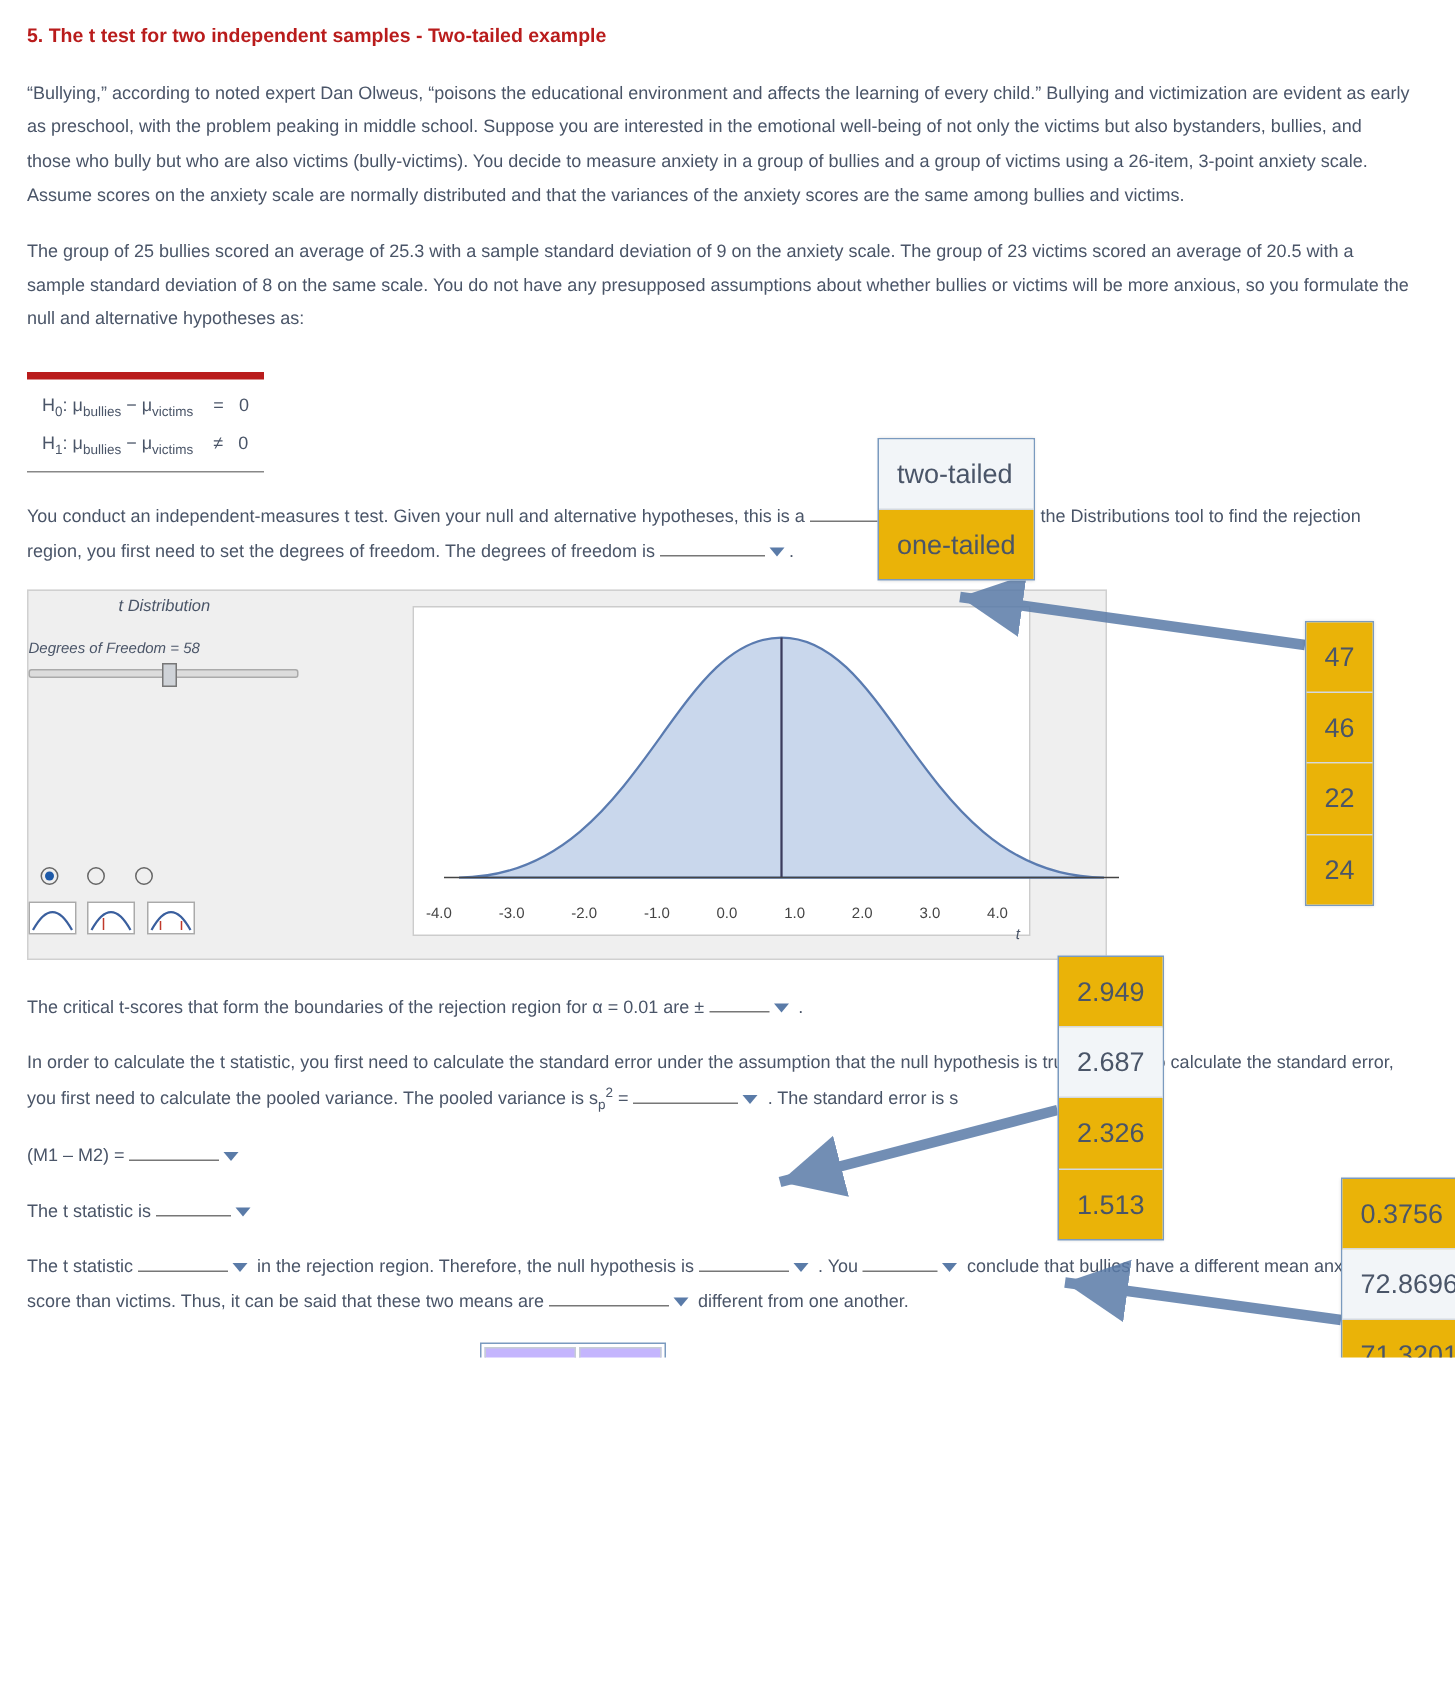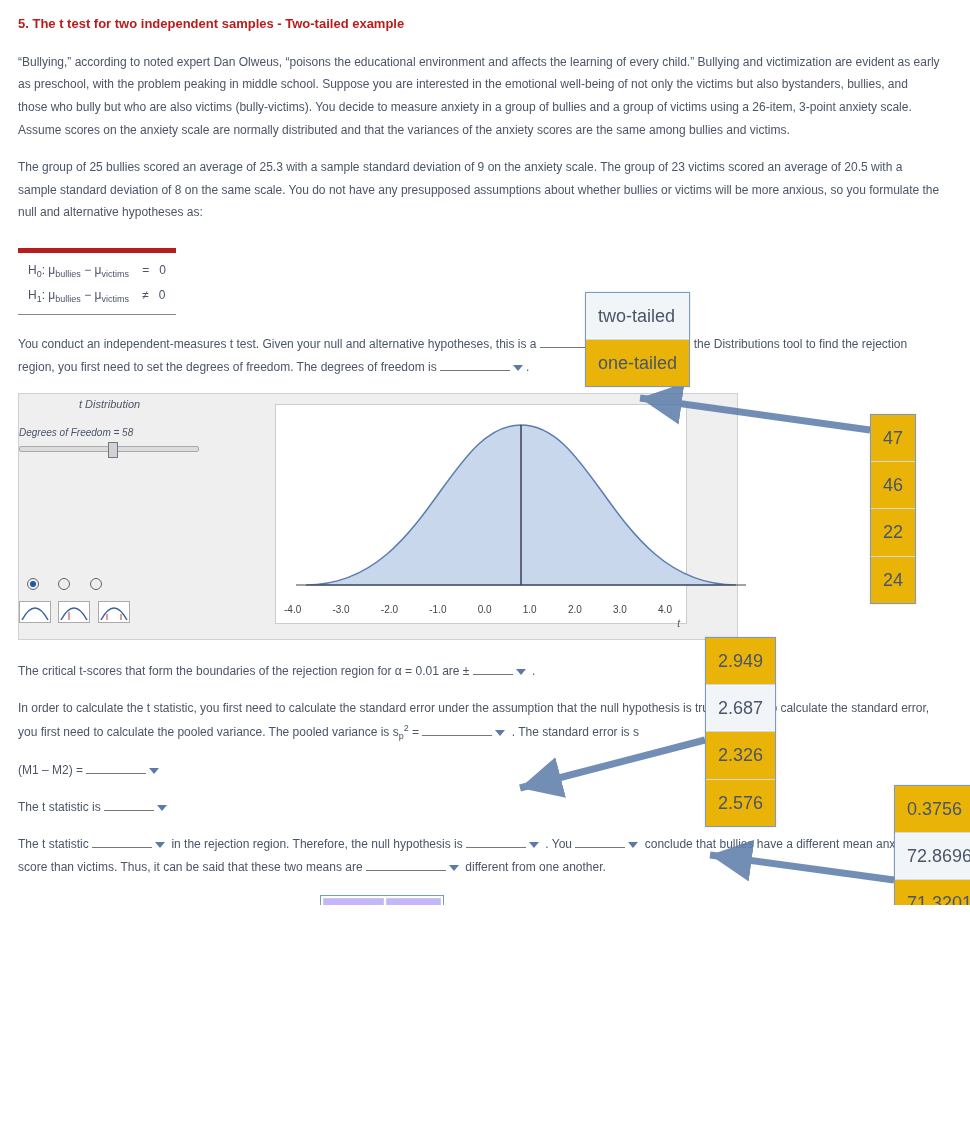--- a/index.html
+++ b/index.html
@@ -153,21 +153,21 @@
     </div>
     <div class="tlab">t</div>
   </div>
   <div style="clear:both; height:10px;"></div>
 </div>
 
 <div class="float-options" style="left:705px; top:637px;">
   <div class="opt plain">2.949</div>
   <div class="opt">2.687</div>
   <div class="opt plain">2.326</div>
-  <div class="opt plain">2.576</div>
+  <div class="opt plain">1.513</div>
 </div>
 
 <p>
   <span>The critical t-scores that form the boundaries of the rejection region for α = 0.01 are ± </span>
   <span class="uline" style="width:40px"></span><span class="blank-caret"></span> .
 </p>
 
 <div class="float-options" style="left:894px; top:785px;">
   <div class="opt plain">0.3756</div>
   <div class="opt">72.8696</div>

